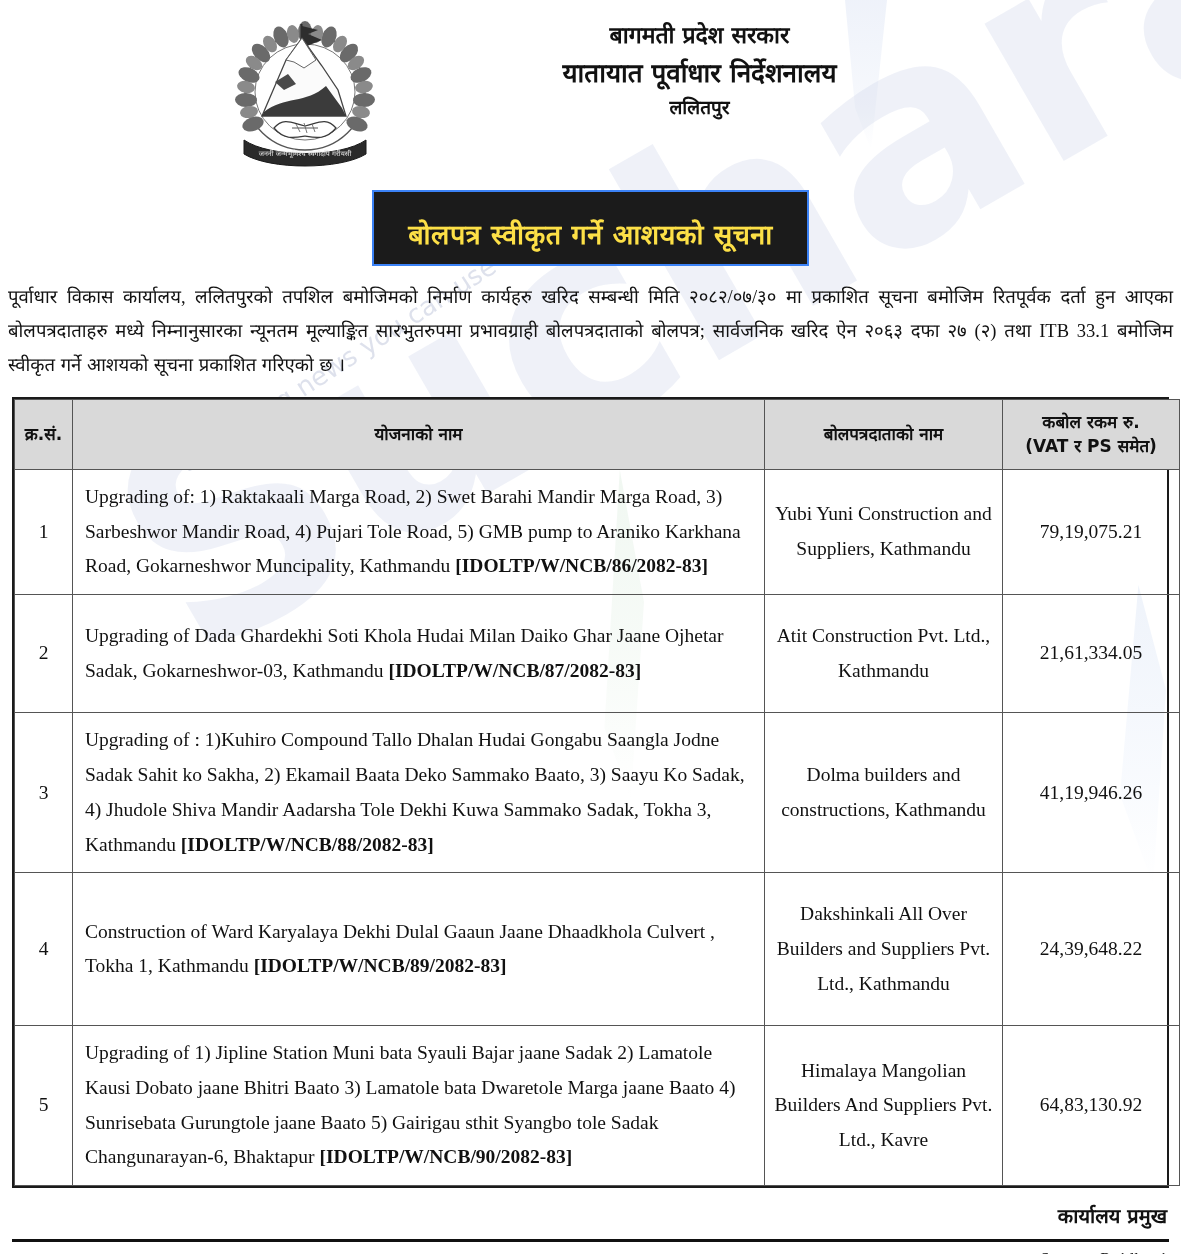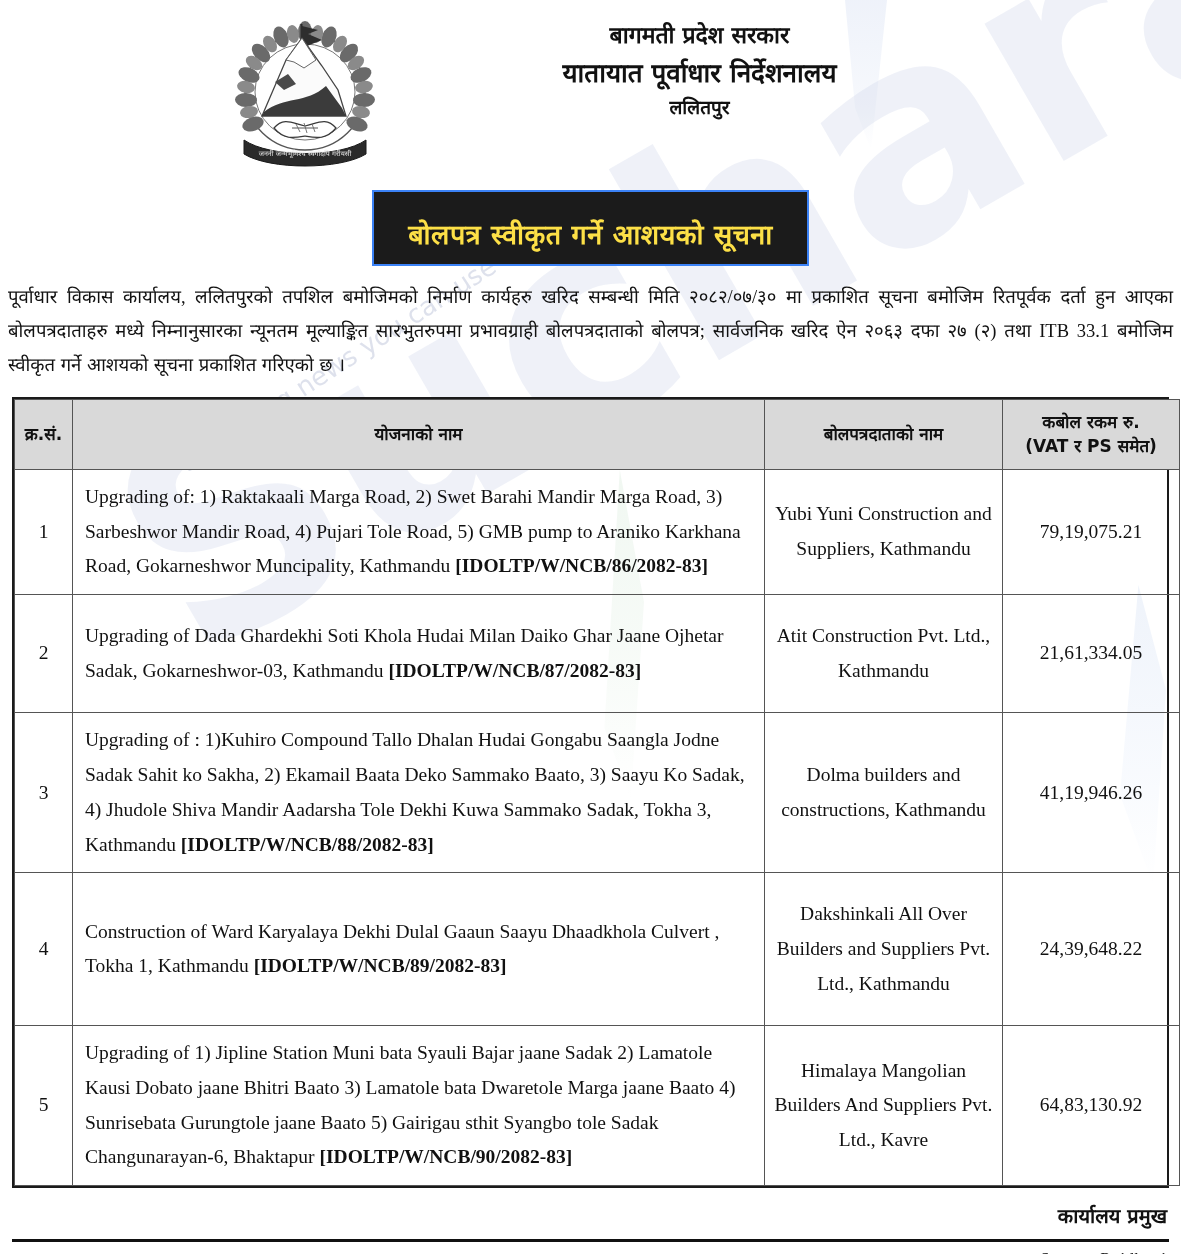--- a/index.html
+++ b/index.html
@@ -341,21 +341,21 @@
             <td class="amount">21,61,334.05</td>
           </tr>
           <tr>
             <td class="sn">3</td>
             <td class="pname"><span>Upgrading of : 1)Kuhiro Compound Tallo Dhalan Hudai Gongabu Saangla Jodne Sadak Sahit ko Sakha, 2) Ekamail Baata Deko Sammako Baato, 3) Saayu Ko Sadak, 4) Jhudole Shiva Mandir Aadarsha Tole Dekhi Kuwa Sammako Sadak, Tokha 3, Kathmandu </span><b>[IDOLTP/W/NCB/88/2082-83]</b></td>
             <td class="bidder">Dolma builders and constructions, Kathmandu</td>
             <td class="amount">41,19,946.26</td>
           </tr>
           <tr>
             <td class="sn">4</td>
-            <td class="pname"><span>Construction of Ward Karyalaya Dekhi Dulal Gaaun Saayu Dhaadkhola Culvert , Tokha 1, Kathmandu </span><b>[IDOLTP/W/NCB/89/2082-83]</b></td>
+            <td class="pname"><span>Construction of Ward Karyalaya Dekhi Dulal Gaaun Jaane Dhaadkhola Culvert , Tokha 1, Kathmandu </span><b>[IDOLTP/W/NCB/89/2082-83]</b></td>
             <td class="bidder">Dakshinkali All Over Builders and Suppliers Pvt. Ltd., Kathmandu</td>
             <td class="amount">24,39,648.22</td>
           </tr>
           <tr>
             <td class="sn">5</td>
             <td class="pname"><span>Upgrading of 1) Jipline Station Muni bata Syauli Bajar jaane Sadak 2) Lamatole Kausi Dobato jaane Bhitri Baato 3) Lamatole bata Dwaretole Marga jaane Baato 4) Sunrisebata Gurungtole jaane Baato 5) Gairigau sthit Syangbo tole Sadak Changunarayan-6, Bhaktapur </span><b>[IDOLTP/W/NCB/90/2082-83]</b></td>
             <td class="bidder">Himalaya Mangolian Builders And Suppliers Pvt. Ltd., Kavre</td>
             <td class="amount">64,83,130.92</td>
           </tr>
         </tbody>

